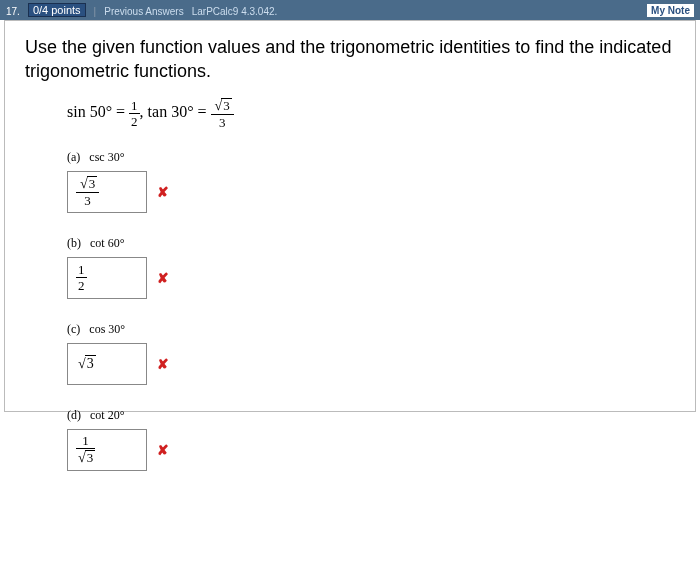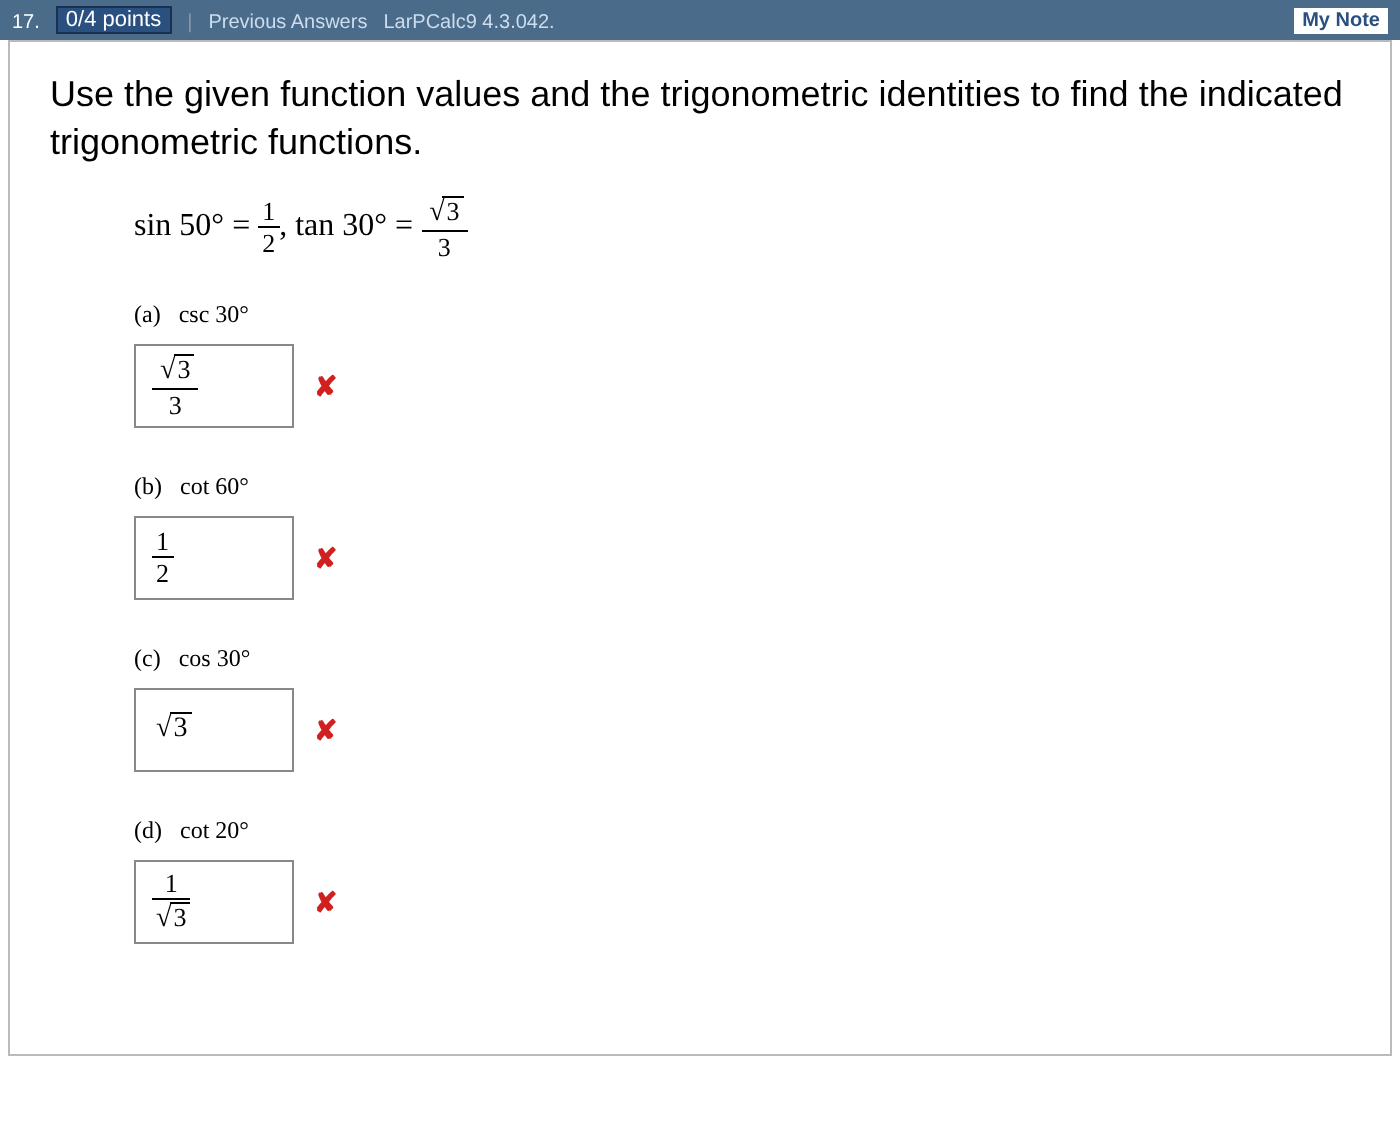--- a/index.html
+++ b/index.html
@@ -48,21 +48,21 @@
     color: #2a5080;
     font-weight: bold;
     background: #fff;
     padding: 1px 4px;
     margin-left: 25px;
   }
   .main {
     border: 1px solid #bbb;
     margin: 0 4px;
     padding: 14px 20px 12px 20px;
-    height: 508px;
+    height: 392px;
     box-sizing: border-box;
   }
   .prompt {
     font-size: 18px;
     line-height: 1.35;
     margin-bottom: 14px;
   }
   .given {
     font-family: "Times New Roman", serif;
     font-size: 16px;

